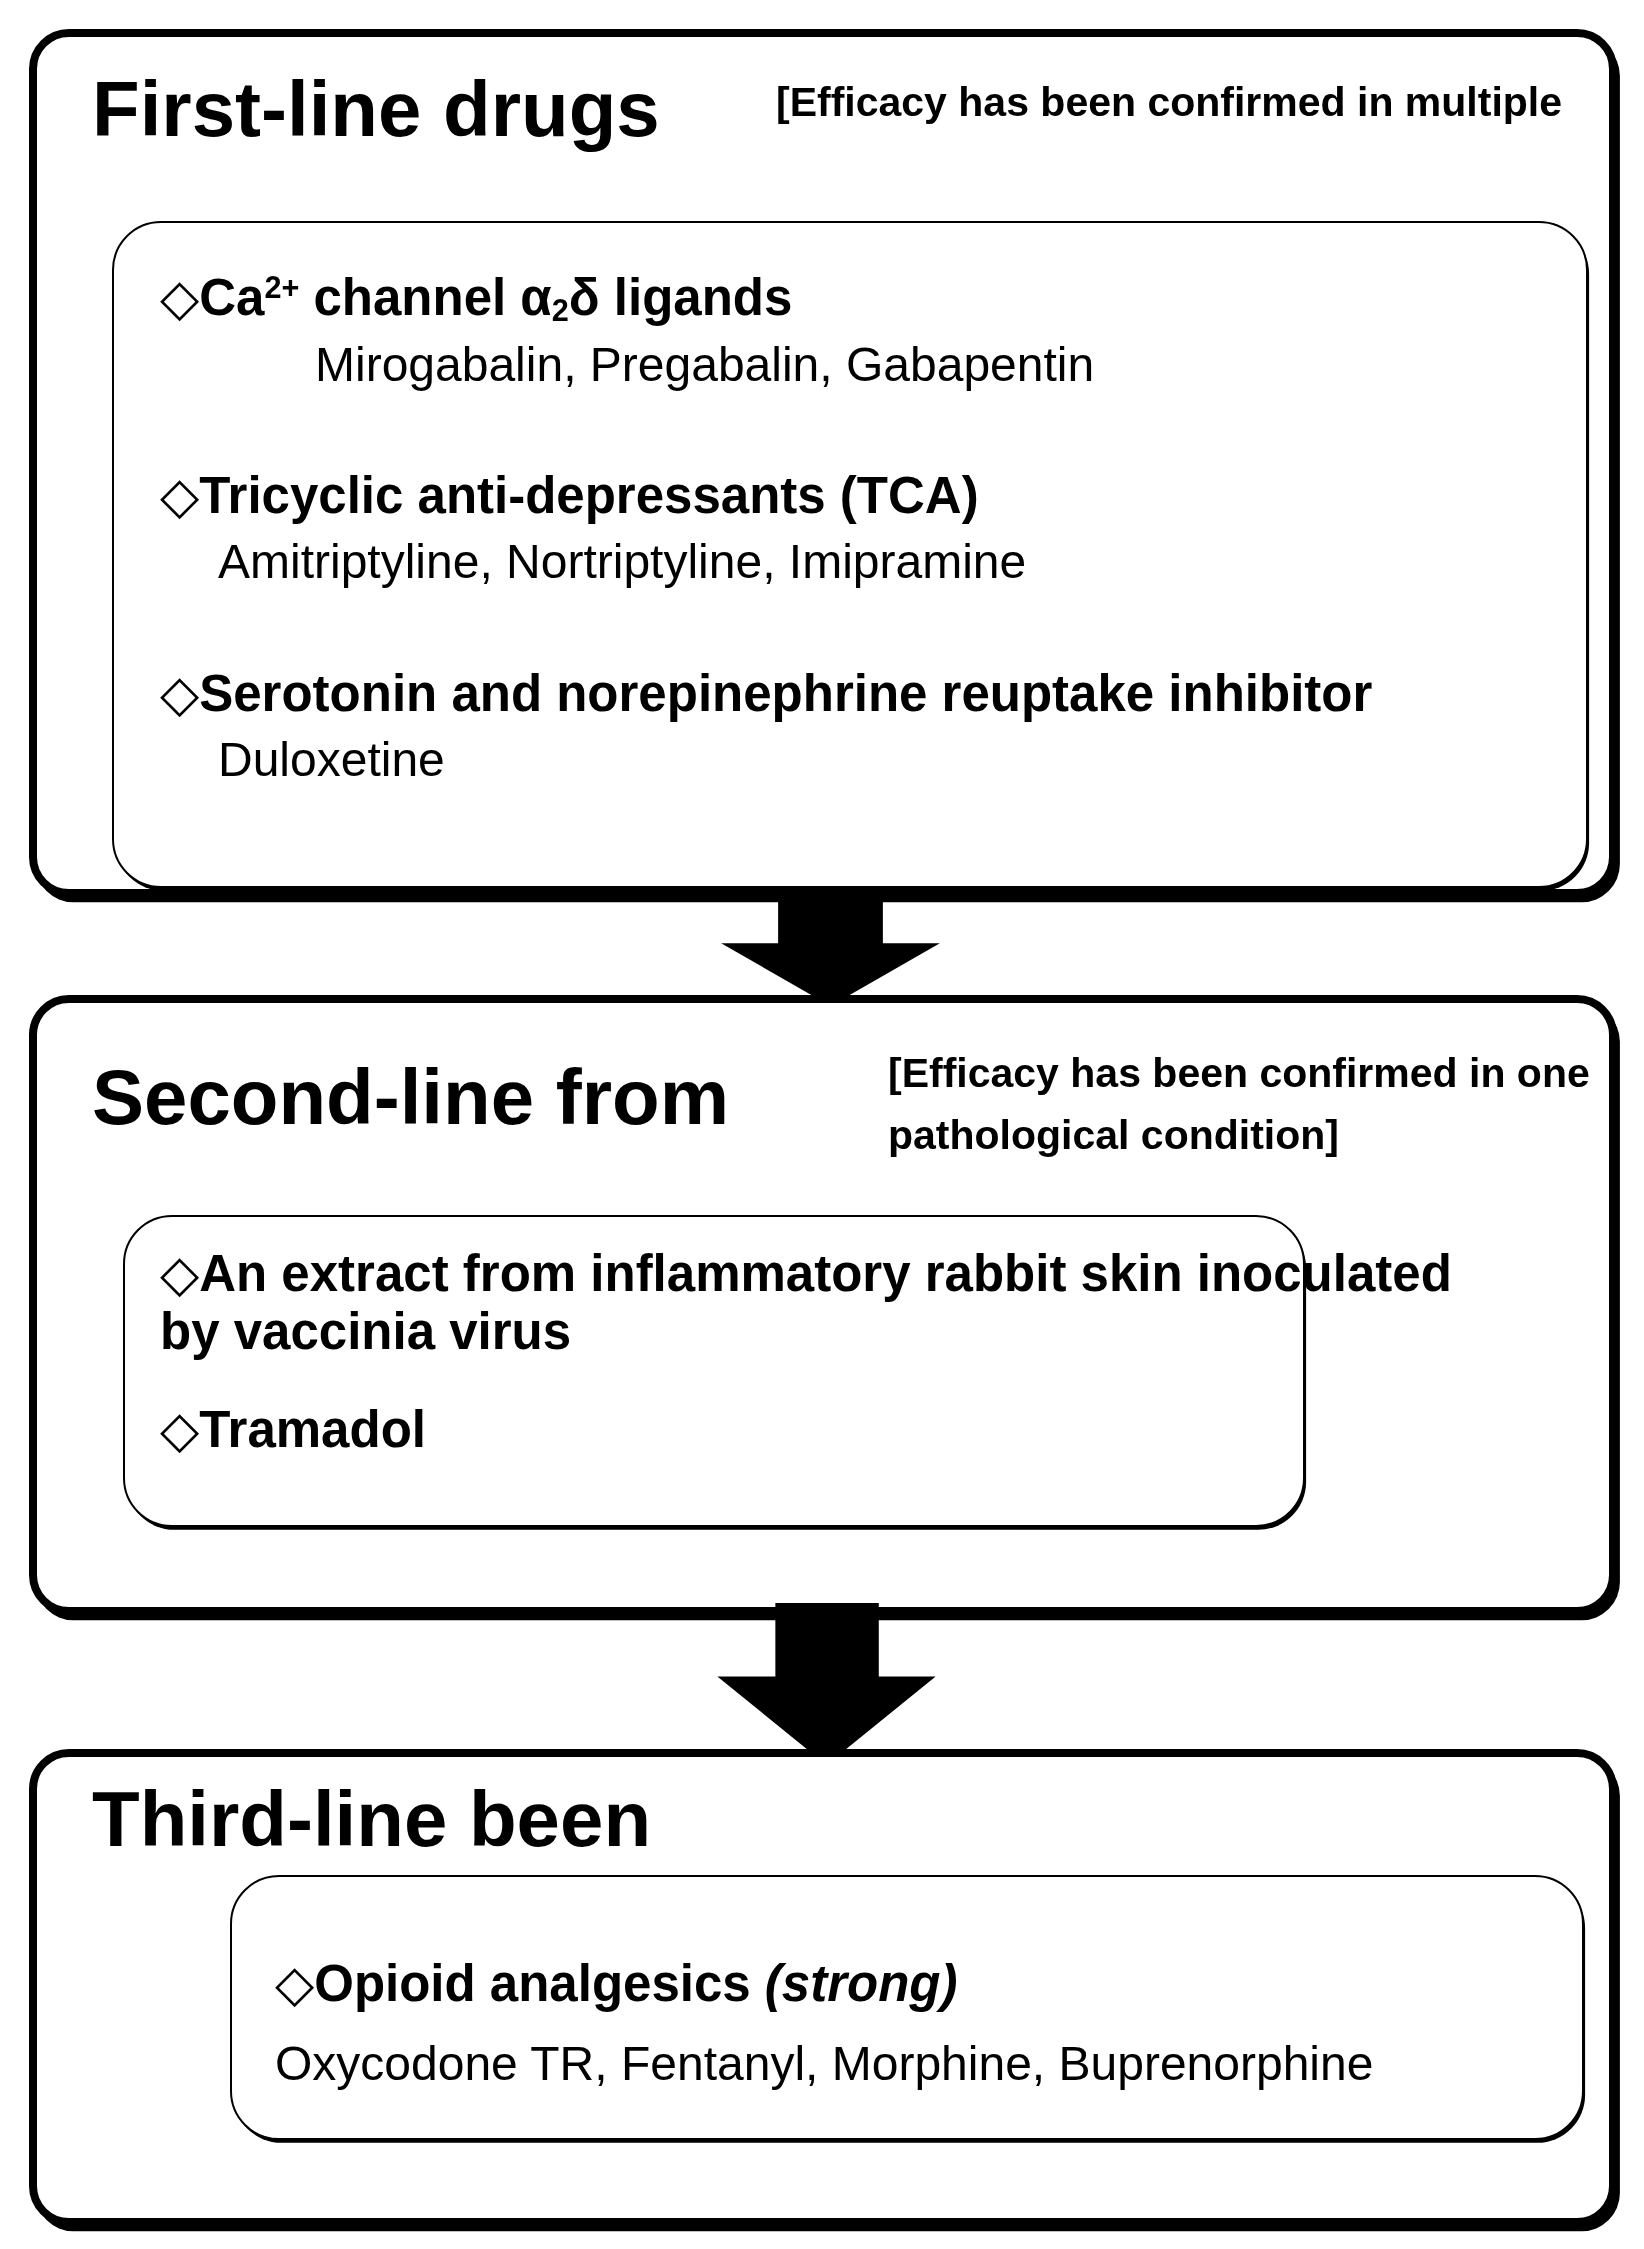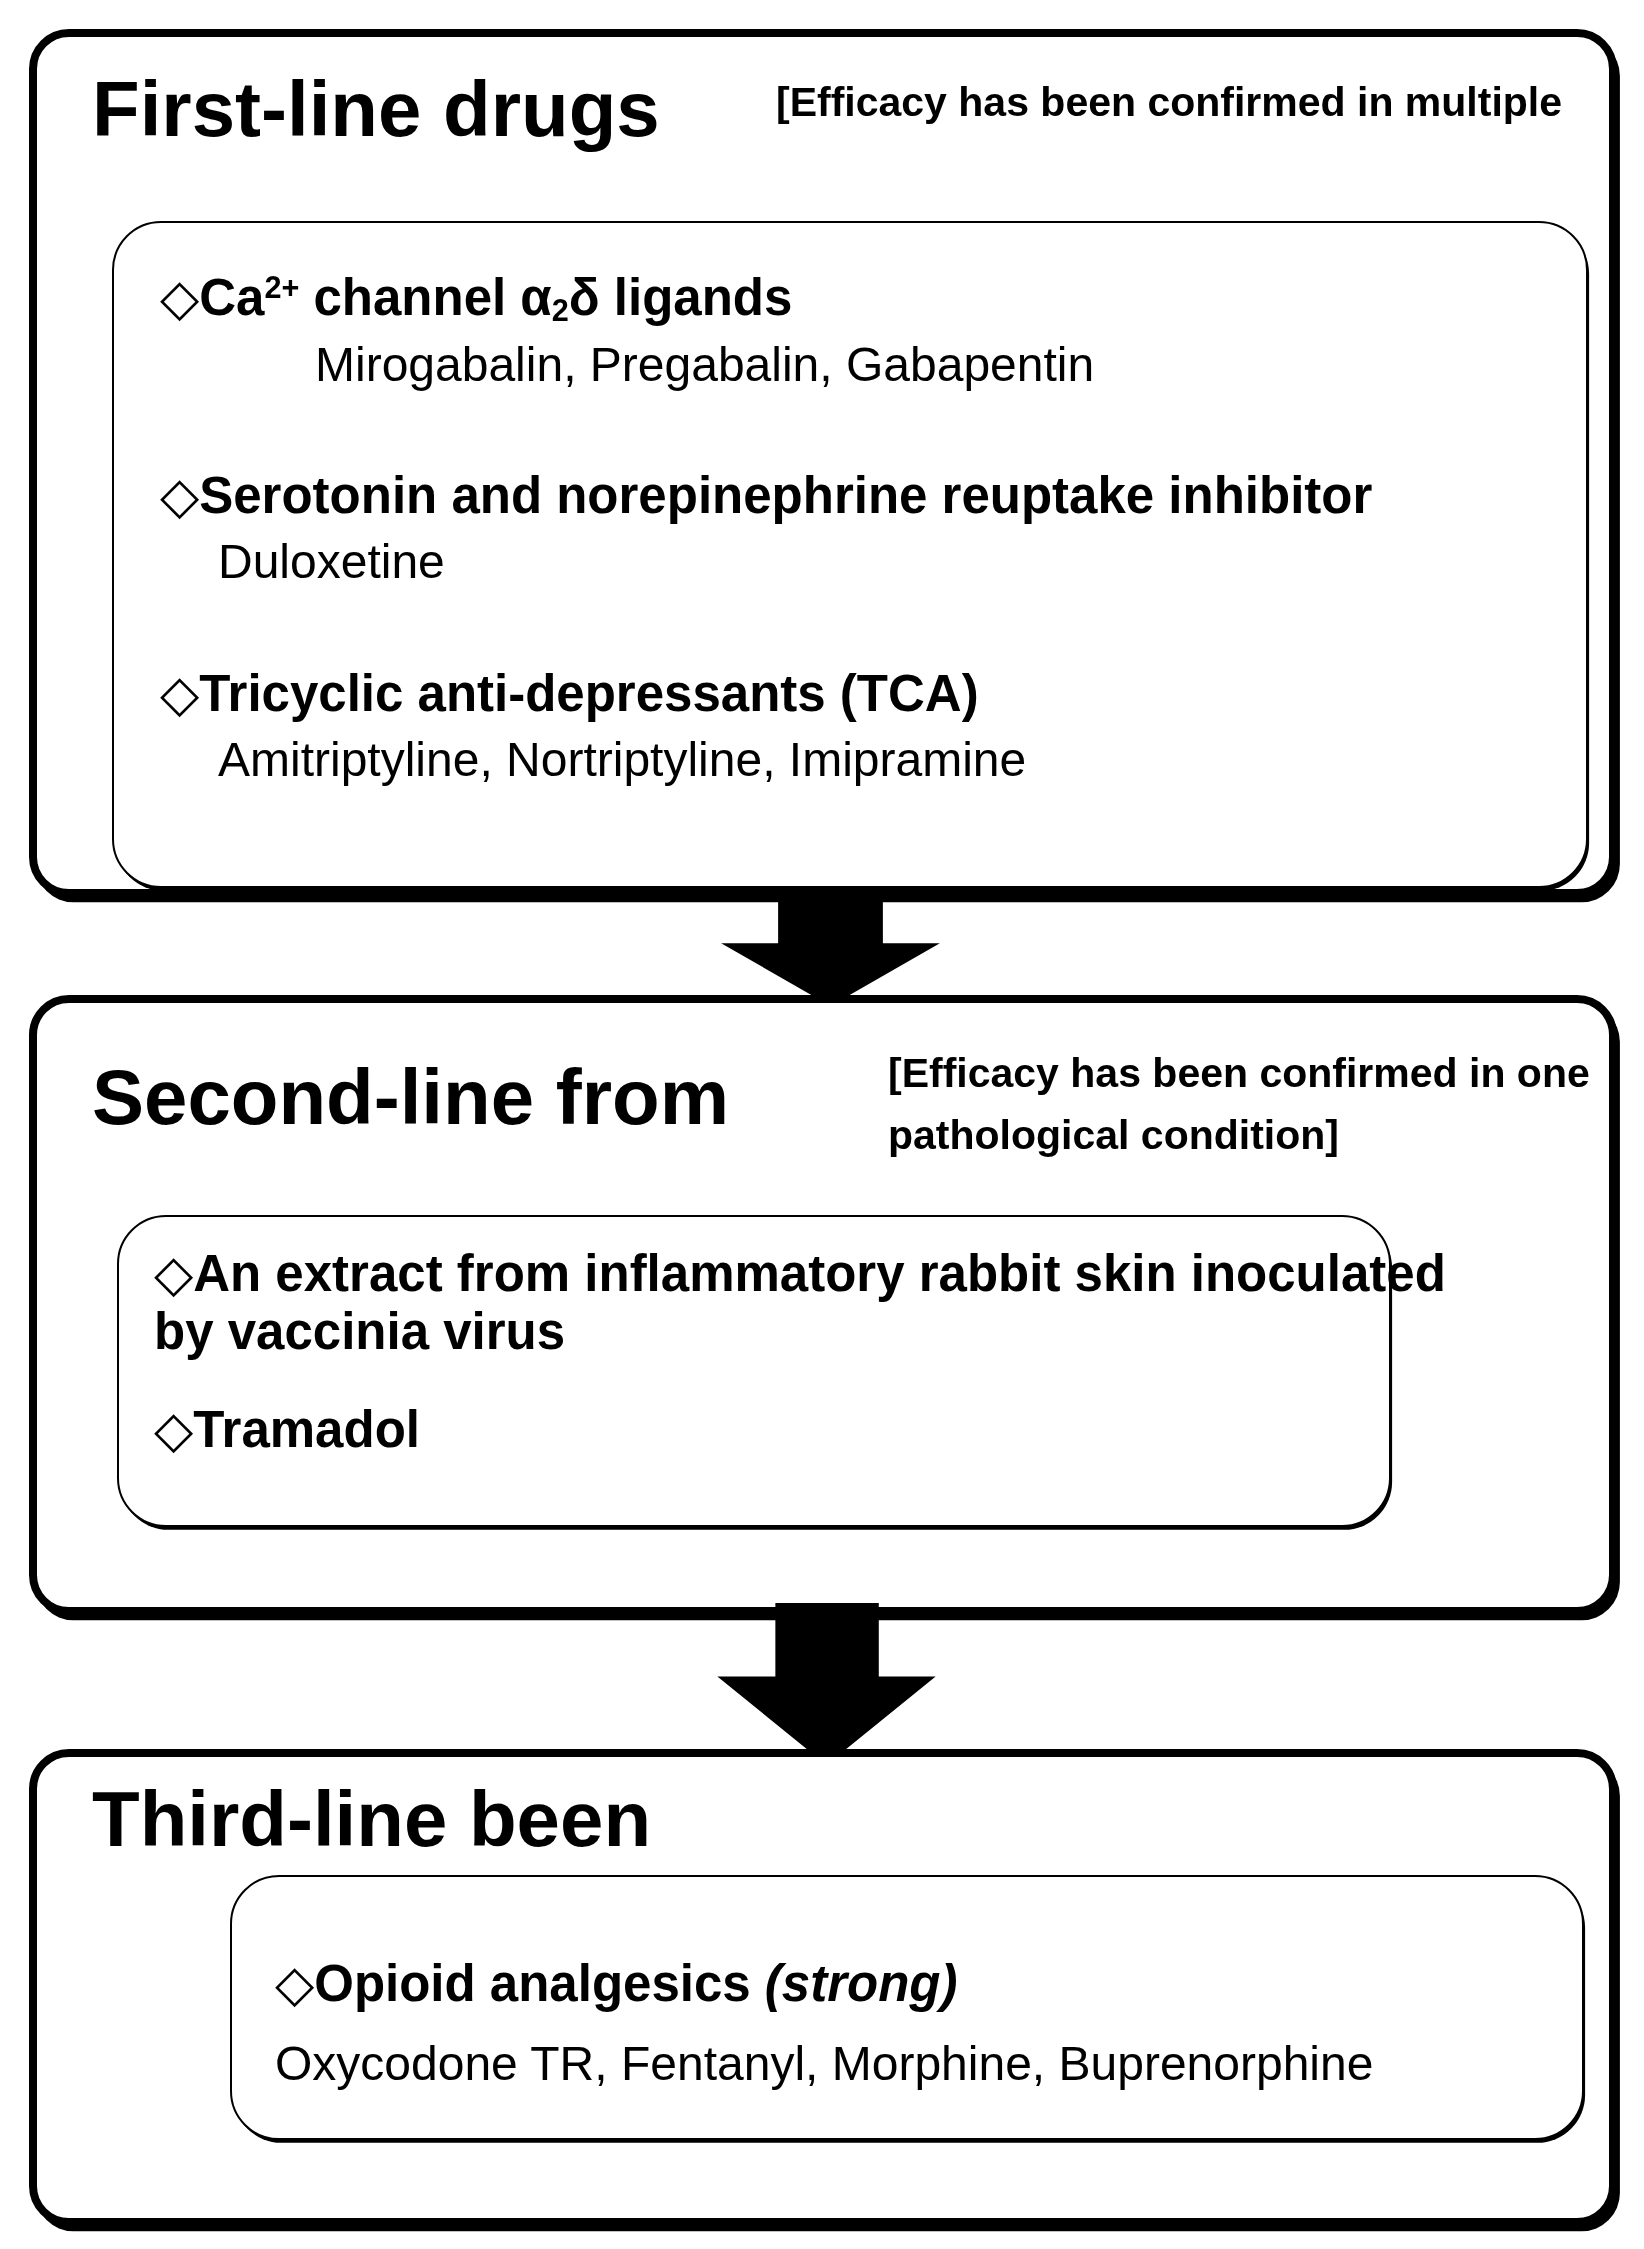--- a/index.html
+++ b/index.html
@@ -46,21 +46,21 @@
   #box-second .section-note{left:851px;top:40px;width:731px;}
   .inner-box{
     position:absolute;
     box-sizing:border-box;
     border:2.9px solid #000;
     border-radius:49px;
     background:#ffffff;
     box-shadow:2.3px 4px 0 -1.2px #000;
   }
   #inner-first{left:75px;top:184px;width:1476px;height:667px;padding:46px 46px 0 46px;}
-  #inner-second{left:80px;top:212px;width:1274px;height:312px;padding:28px 32px 0 35px;}
+  #inner-second{left:86px;top:212px;width:1182px;height:312px;padding:28px 32px 0 35px;}
   #inner-third{left:193px;top:118px;width:1354px;height:265px;padding:78px 40px 0 43px;}
   .group-header{
     font-size:51px;
     font-weight:bold;
     line-height:1.14;
     white-space:nowrap;
   }
   .group-header .wrap-line{white-space:nowrap;}
   .drug-list{
     font-size:48px;
@@ -90,26 +90,26 @@
     <div class="section-title">First-line drugs</div>
     <div class="section-note">
       <div>[Efficacy has been confirmed in multiple</div>
     </div>
     <div class="inner-box" id="inner-first">
       <div class="group">
         <div class="group-header"><span>◇Ca</span><span class="sup">2+</span><span> channel α</span><span class="sub">2</span><span>δ ligands</span></div>
         <div class="drug-list indent-deep">Mirogabalin, Pregabalin, Gabapentin</div>
       </div>
       <div class="group">
+        <div class="group-header">◇Tricyclic anti-depressants (TCA)</div>
+        <div class="drug-list indent-shallow">Amitriptyline, Nortriptyline, Imipramine</div>
+      </div>
+      <div class="group">
         <div class="group-header">◇Serotonin and norepinephrine reuptake inhibitor</div>
         <div class="drug-list indent-shallow">Duloxetine</div>
-      </div>
-      <div class="group">
-        <div class="group-header">◇Tricyclic anti-depressants (TCA)</div>
-        <div class="drug-list indent-shallow">Amitriptyline, Nortriptyline, Imipramine</div>
       </div>
     </div>
   </div>
 
   <svg class="arrow" id="arrow-1" width="219" height="118" viewBox="0 0 380 205">
     <polygon points="99,0 281,0 281,96 380,96 190,205 0,96 99,96" fill="#000000"></polygon>
   </svg>
 
   <div class="outer-box" id="box-second">
     <div class="section-title">Second-line from</div>

